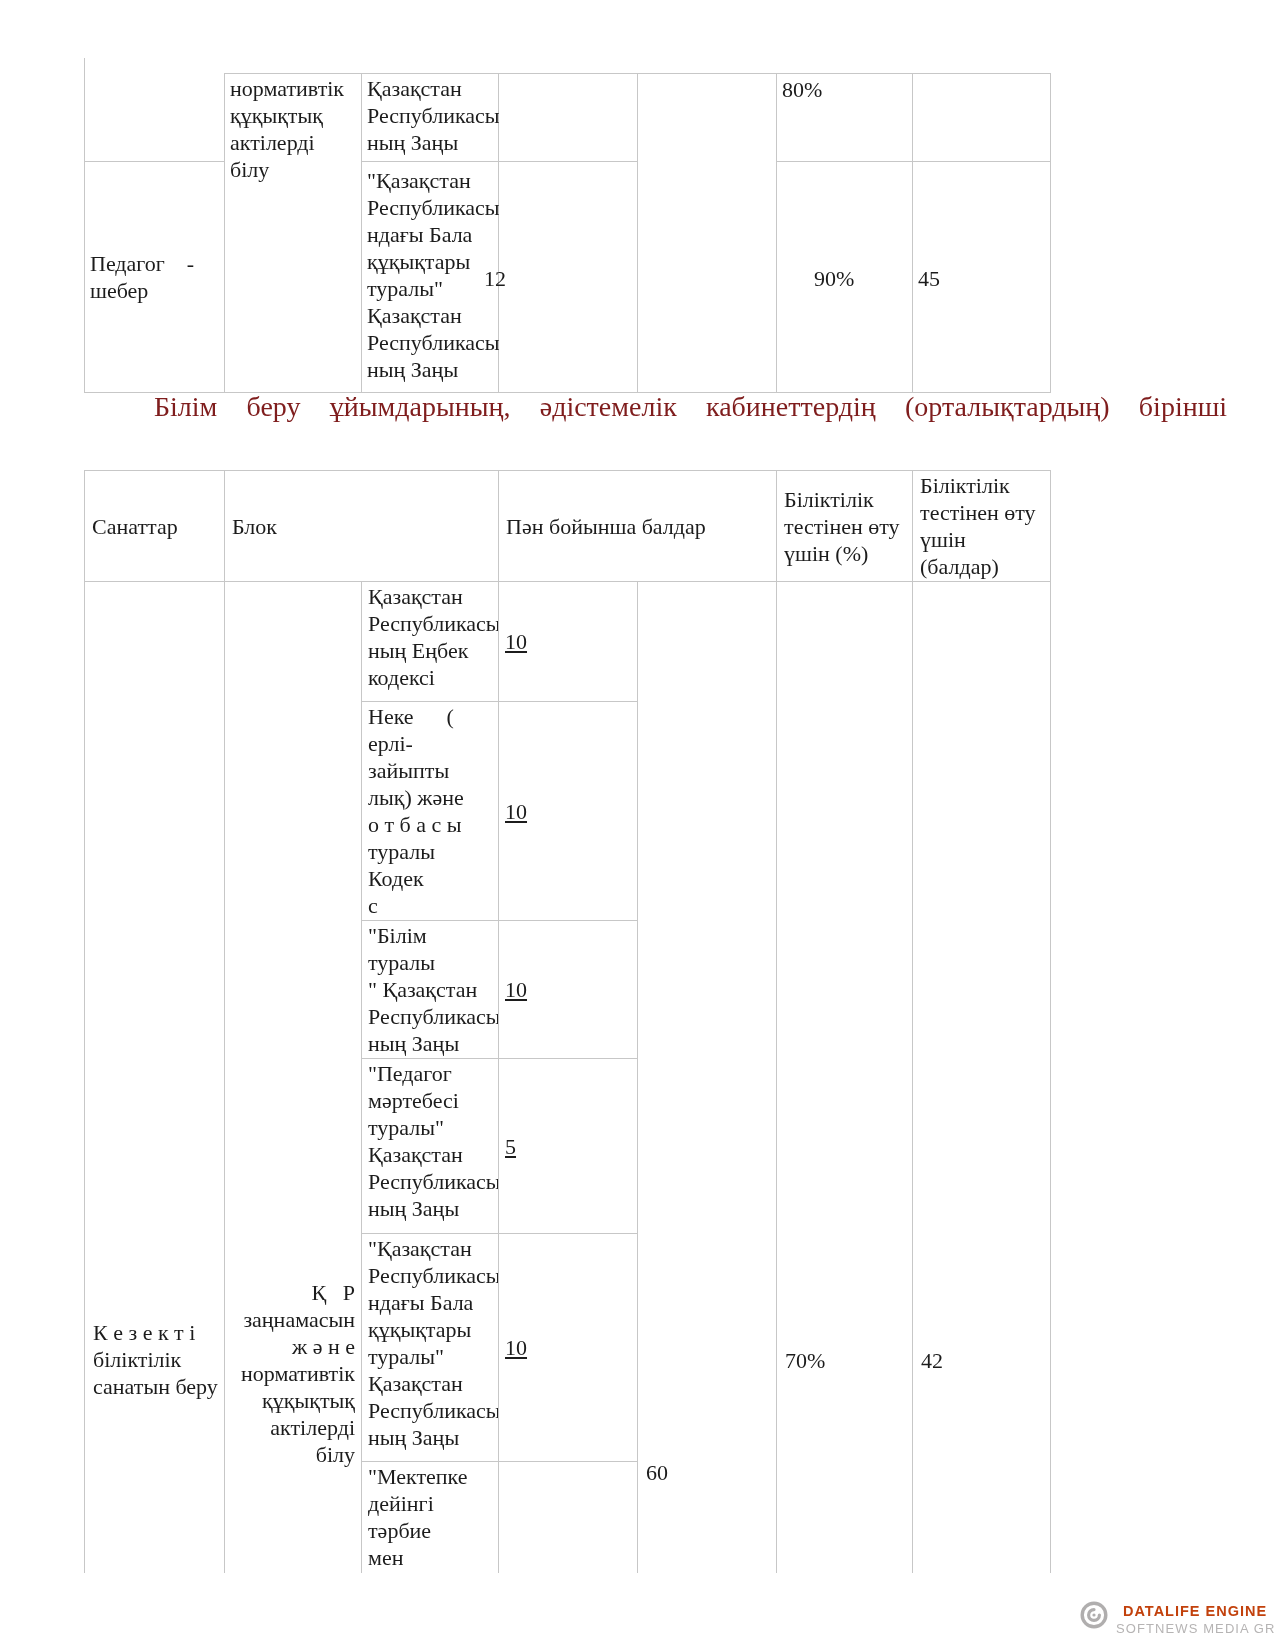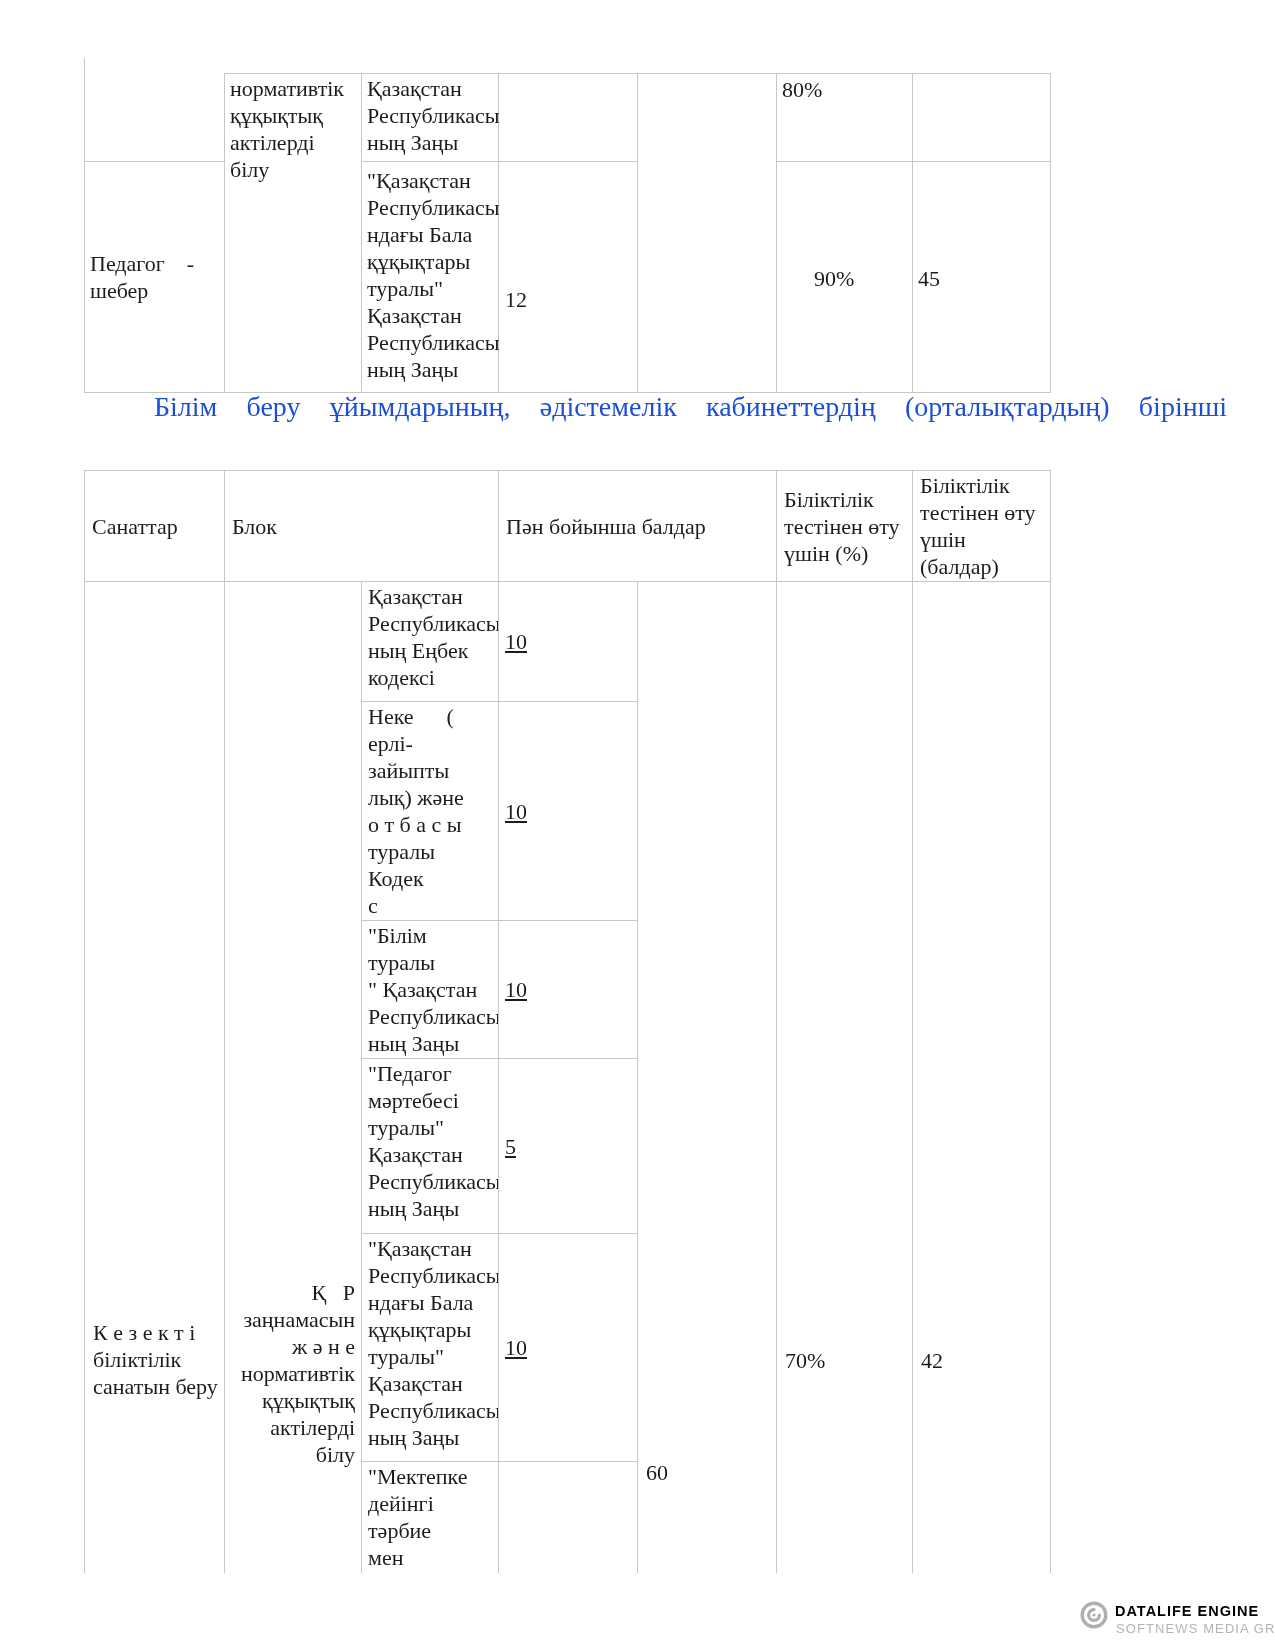--- a/index.html
+++ b/index.html
@@ -36,31 +36,31 @@
   .pre { white-space:pre-line; }
   .va-m { vertical-align:middle !important;text-decoration:underline; }
   .rel { position:relative; }
   .float-val {
     position:absolute; left:8px; right:6px;
     font-size:22px; line-height:27px; white-space:pre-line;
   }
   
   .heading {
     position:absolute; left:84px; top:390px; width:1143px;
-    font-size:28px; line-height:34px; color:#1d4ed8;
+    font-size:28px; line-height:34px; color:#7f1d1d;
   }
   .heading .l1 { text-align:justify; text-align-last:justify; text-indent:70px; }
   .heading .l2 { text-align:left; }
   
   .logo { position:absolute; left:1079px; top:1597px; width:180px; height:40px; }
   .logo-icon { position:absolute; left:0; top:3px; }
   .logo-title {
-    position:absolute; left:36px; top:6px;
+    position:absolute; left:44px; top:6px;
     font-family:"Liberation Sans","DejaVu Sans",sans-serif;
-    font-weight:bold; font-size:14.5px; letter-spacing:1px; color:#000000;
+    font-weight:bold; font-size:14.5px; letter-spacing:1px; color:#c2410c;
     white-space:nowrap;
   }
   .logo-sub {
     position:absolute; left:37px; top:24px;
     font-family:"Liberation Sans","DejaVu Sans",sans-serif;
     font-size:13px; letter-spacing:1.1px; color:#b6b4b4;
     white-space:nowrap;
   }
 </style>
 </head>
@@ -95,21 +95,21 @@
     <div class="tx" style="left:90px;  top:250px; width:128px;">Педагог&nbsp;&nbsp;&nbsp;&nbsp;-
 шебер</div>
     <div class="tx" style="left:367px; top:167px; width:126px;">"Қазақстан
 Республикасы
 ндағы Бала
 құқықтары
 туралы"
 Қазақстан
 Республикасы
 ның Заңы</div>
-    <div class="tx" style="left:505px; top:265px; width:120px;margin-top:21px;">12</div>
+    <div class="tx" style="left:484px; top:265px; width:120px;">12</div>
     <div class="tx" style="left:814px; top:265px; width:120px;">90%</div>
     <div class="tx" style="left:918px; top:265px; width:120px;">45</div>
   </div>
 
   <div class="heading">
     <div class="l1">Білім беру ұйымдарының, әдістемелік кабинеттердің (орталықтардың) бірінші</div>
   </div>
 
   <div class="tbl-wrap">
     <table class="t">

